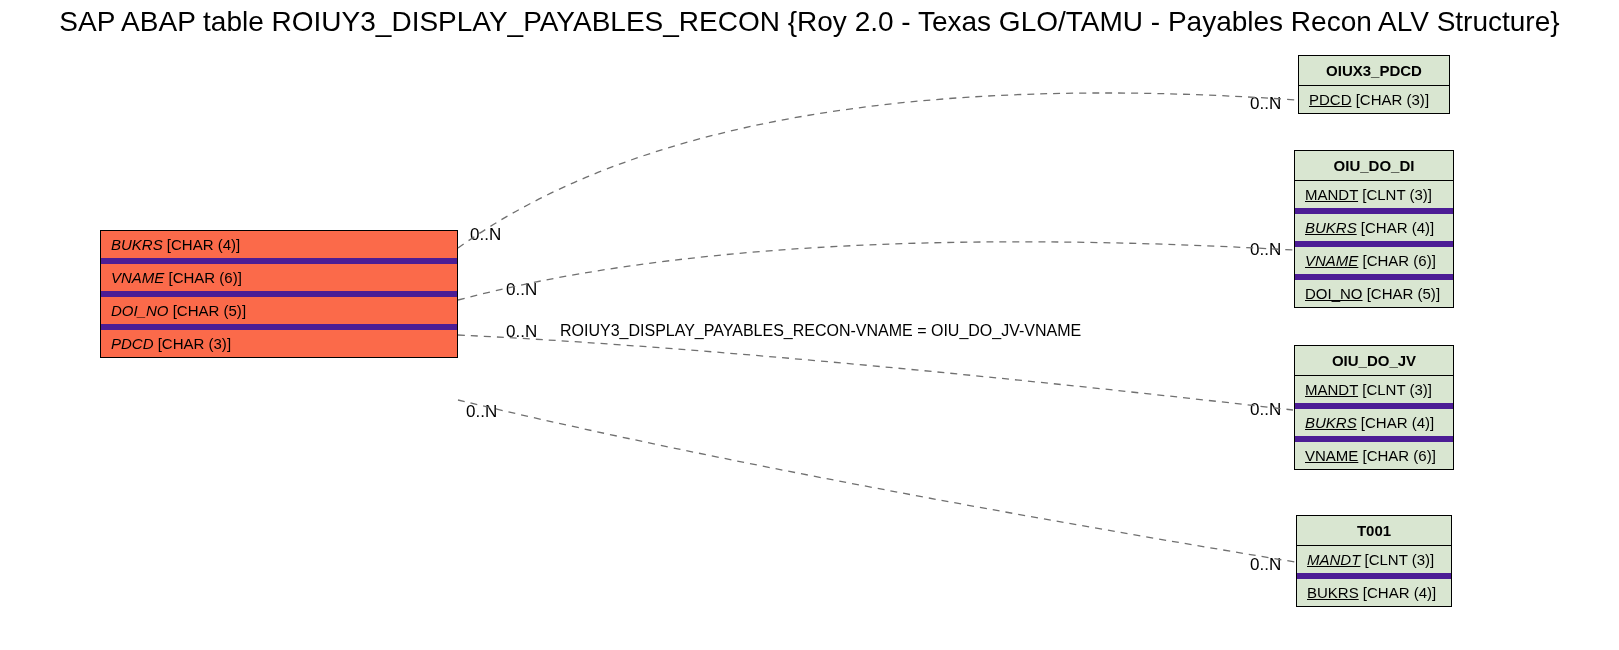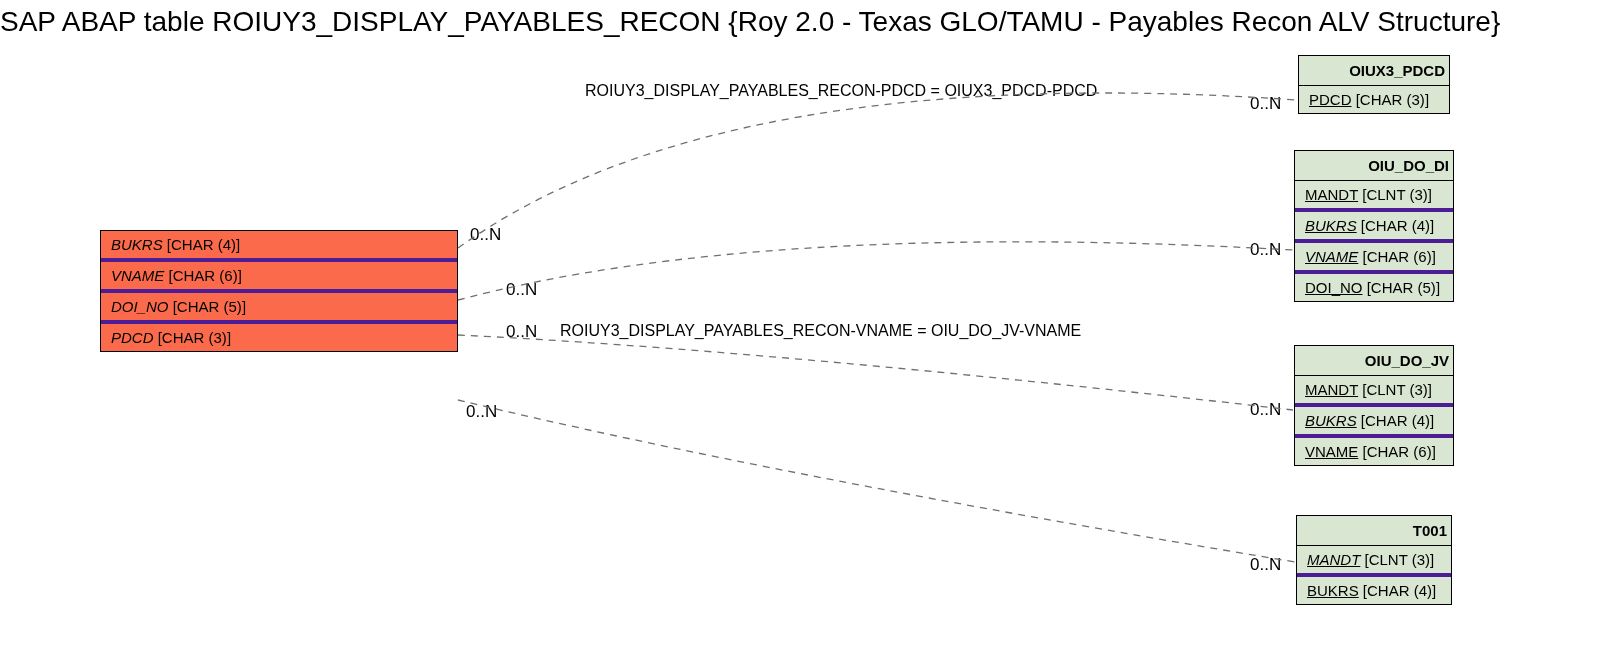--- a/index.html
+++ b/index.html
@@ -1,20 +1,20 @@
 <!DOCTYPE html>
 <html><head>
 <meta charset="utf-8">
 <style>
 html,body{margin:0;padding:0;font-family:Verdana,Geneva,sans-serif;background:#fff;color:#000}
 .stage{position:relative;width:1619px;height:650px}
-.title{position:absolute;top:6px;left:0;right:0;text-align:left;font-size:28px;font-family:Verdana,sans-serif}
+.title{position:absolute;top:6px;left:0;right:0;text-align:center;font-size:28px;font-family:Verdana,sans-serif}
 .entity{position:absolute;border:1px solid #000;font-size:15px}
-.entity .hdr{font-weight:bold;text-align:right;padding:6px 4px;border-bottom:1px solid #000;white-space:nowrap}
-.entity .row{padding:5px 10px;border-bottom:4px solid #4c1d95;white-space:nowrap}
+.entity .hdr{font-weight:bold;text-align:center;padding:6px 4px;border-bottom:1px solid #000;white-space:nowrap}
+.entity .row{padding:5px 10px;border-bottom:6px solid #4c1d95;white-space:nowrap}
 .entity .row:last-child{border-bottom:none}
 .entity .row u{text-decoration:underline}
 .entity .row em{font-style:italic}
 .main{background:#fb6a4a}
 .ref{background:#d9e6d1}
 .rel-label{position:absolute;font-size:16px;white-space:nowrap}
 .card{position:absolute;font-size:17px;white-space:nowrap}
 svg.wires{position:absolute;top:0;left:0;pointer-events:none}
 </style>
 </head>
@@ -49,21 +49,20 @@
   <div class="row"><u><em><span>BUKRS</span></em></u> [<span>CHAR (4)</span>]</div>
   <div class="row"><u><span>VNAME</span></u> [<span>CHAR (6)</span>]</div>
 </div>
 
 <div class="entity ref" id="ent-t001" style="left:1296px;top:515px;width:154px">
   <div class="hdr">T001</div>
   <div class="row"><u><em><span>MANDT</span></em></u> [<span>CLNT (3)</span>]</div>
   <div class="row"><u><span>BUKRS</span></u> [<span>CHAR (4)</span>]</div>
 </div>
 
-<div class="rel-label" style="left:585px;top:82px">ROIUY3_DISPLAY_PAYABLES_RECON-PDCD = OIUX3_PDCD-PDCD</div>
 <div class="rel-label" style="left:560px;top:322px">ROIUY3_DISPLAY_PAYABLES_RECON-VNAME = OIU_DO_JV-VNAME</div>
 
 <div class="card" style="left:470px;top:225px">0..N</div>
 <div class="card" style="left:506px;top:280px">0..N</div>
 <div class="card" style="left:506px;top:322px">0..N</div>
 <div class="card" style="left:466px;top:402px">0..N</div>
 
 <div class="card" style="left:1250px;top:94px">0..N</div>
 <div class="card" style="left:1250px;top:240px">0..N</div>
 <div class="card" style="left:1250px;top:400px">0..N</div>

